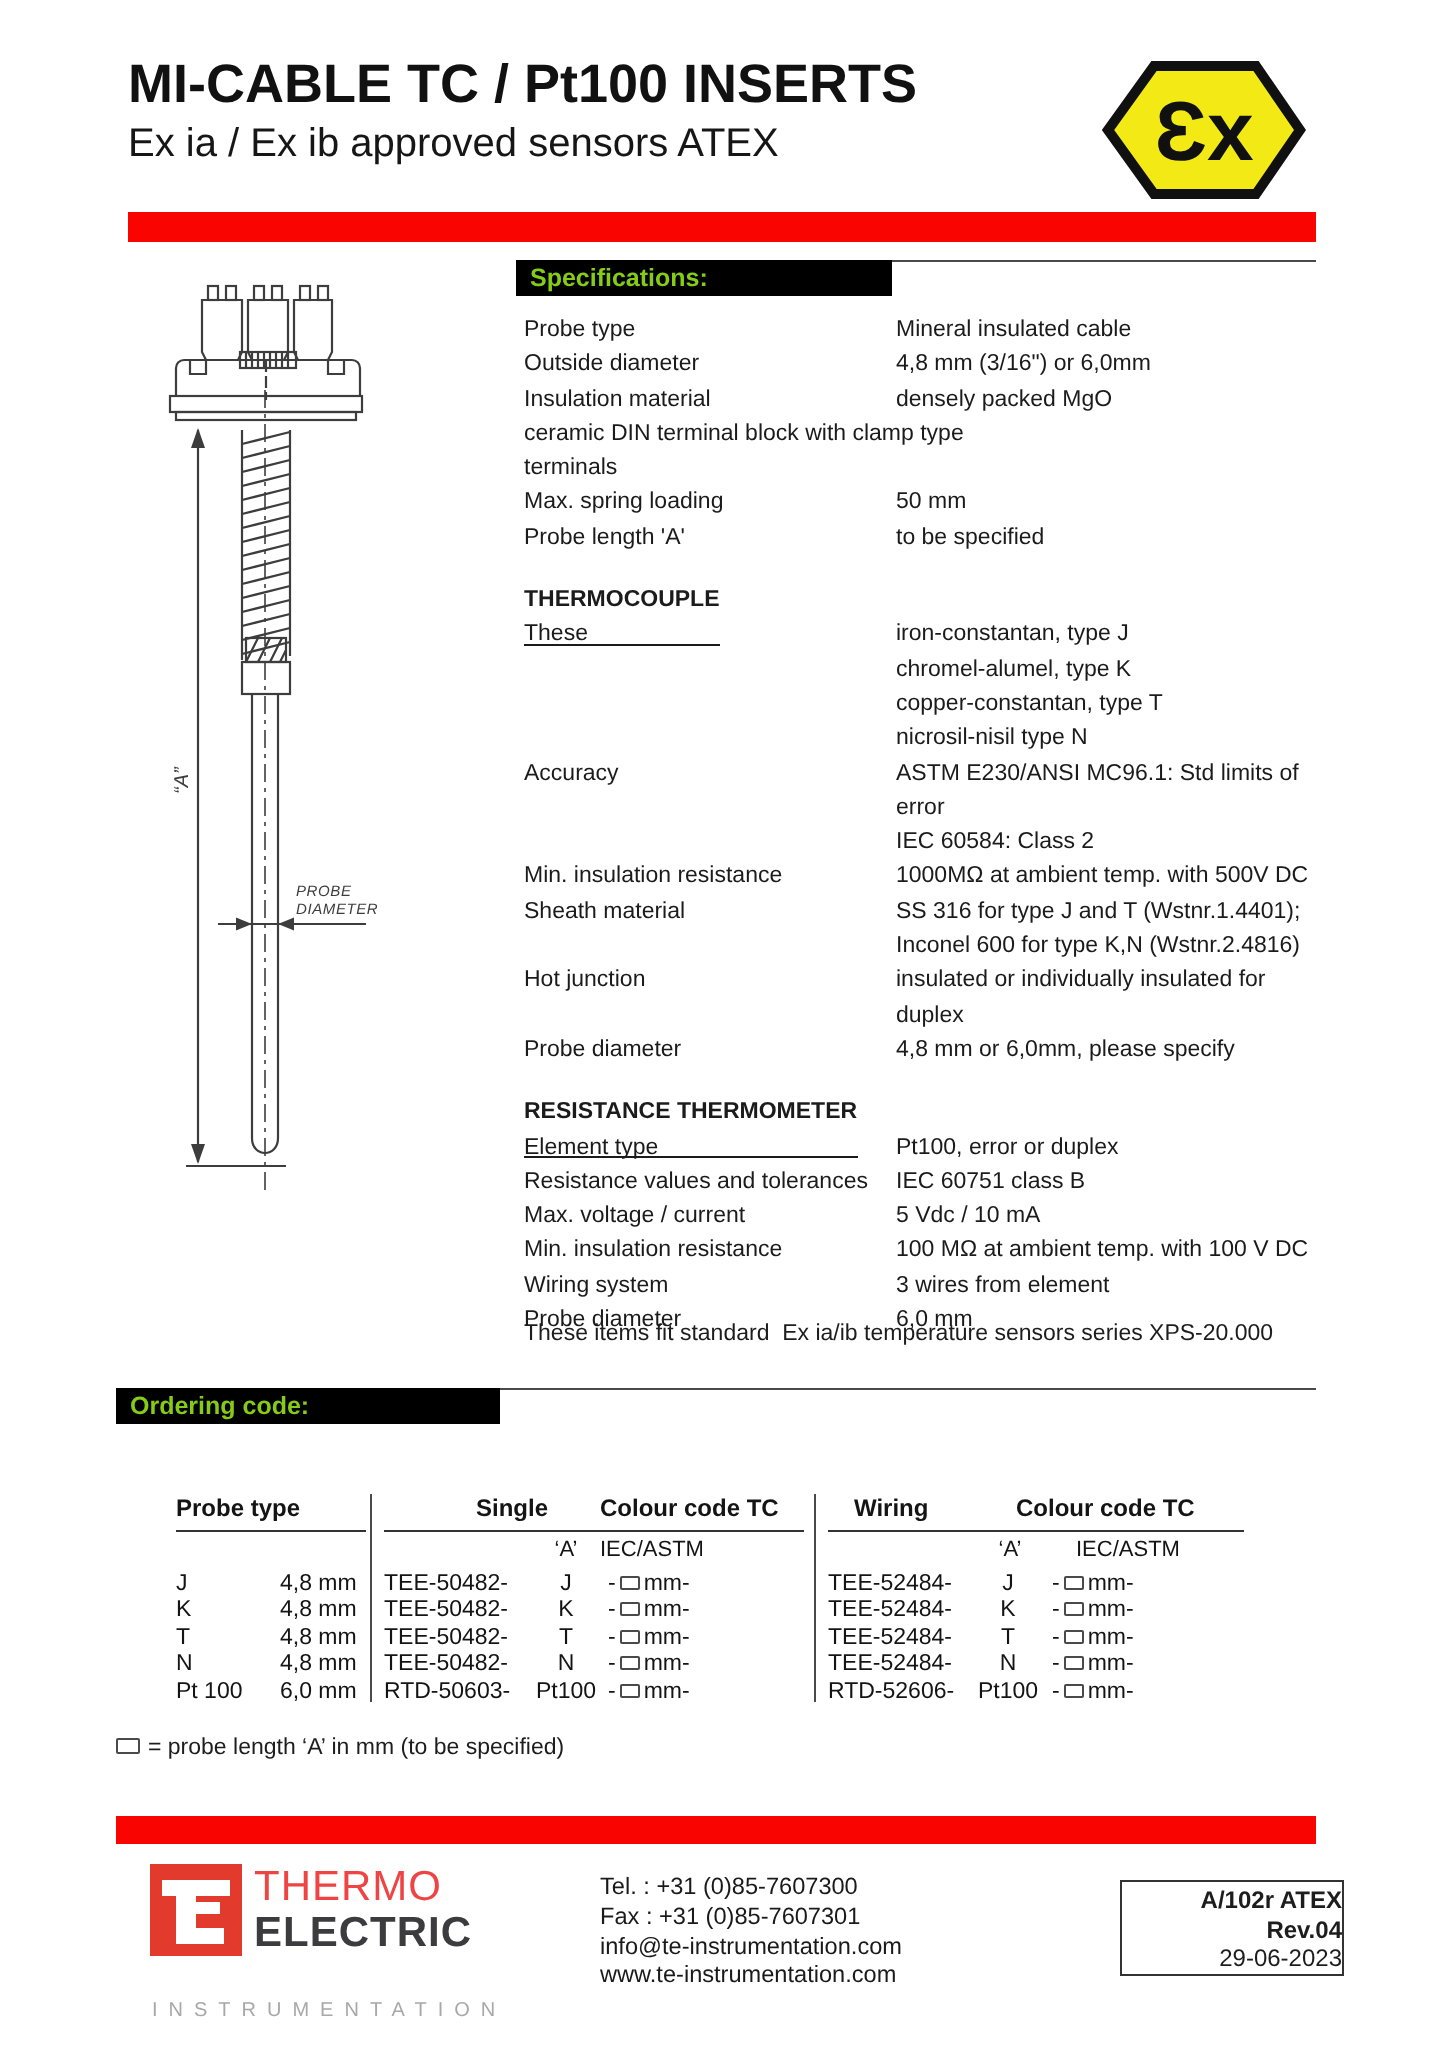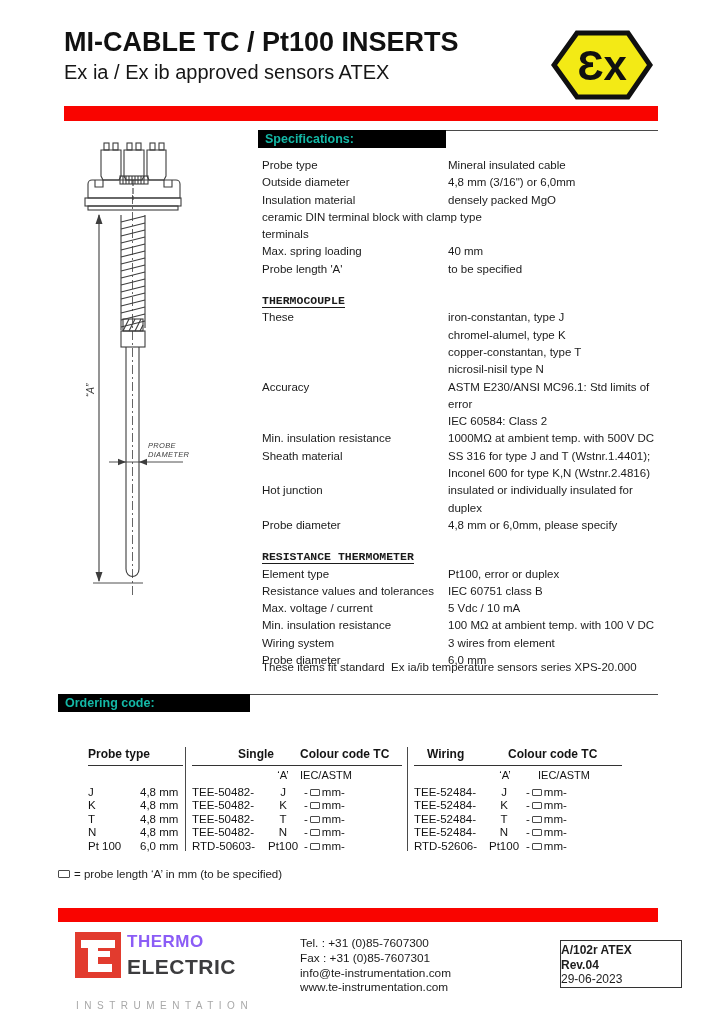--- a/index.html
+++ b/index.html
@@ -3,47 +3,47 @@
 <meta charset="utf-8">
 <style>
   html,body { margin:0; padding:0; background:#ffffff; }
   .page { position:relative; width:724px; height:1024px; background:#fff; overflow:hidden;
           color:#1d1d1d; font-family:"Liberation Sans","DejaVu Sans",sans-serif; }
   .abs { position:absolute; }
   .title { left:64px; top:27px; font-size:27px; font-weight:bold; color:#111; white-space:nowrap; }
   .subtitle { left:64px; top:61px; font-size:20px; color:#161616; white-space:nowrap; }
   .redbar { background:#f90400; }
   .rule { background:#4a4a4a; height:1px; }
-  .secbar { background:#000; color:#14b8a6; font-weight:bold; font-size:12.5px;
+  .secbar { background:#000; color:#84cc16; font-weight:bold; font-size:12.5px;
             padding:2px 0 0 7px; box-sizing:border-box; height:18px; }
   .col { left:262px; top:157px; width:400px; font-size:11.5px; line-height:17.3px; color:#1b1b1b; }
   .srow { display:flex; align-items:flex-start; }
   .slabel { width:186px; flex:none; }
   .svalue { flex:1; }
   .subhead { font-weight:bold; margin-top:14px; }
-  .subhead span { border-bottom:1.5px solid #1b1b1b; padding-bottom:0px;font-family:Liberation Mono, monospace; }
+  .subhead span { border-bottom:1.5px solid #1b1b1b; padding-bottom:16px; }
   .fitnote { left:262px; top:661px; font-size:11.5px; white-space:pre; }
   .otable { left:88px; top:747px; width:545px; font-size:11.5px; color:#141414; }
   .ohead { position:relative; height:18px; font-weight:bold; font-size:12px; }
   .osub  { position:relative; height:14px; top:4px; font-size:11px; }
   .orows { position:relative; top:7px; }
   .orow  { position:relative; height:13.4px; line-height:13px; }
   .oc { position:absolute; top:0; white-space:nowrap; }
   .ctr { text-align:center; }
   .vline { position:absolute; width:1px; background:#4a4a4a; }
   .useg { position:absolute; height:1px; background:#333; top:18px; }
   .cbox { display:inline-block; width:8px; height:5px; border:1px solid #4a4a4a;
           margin:0 2px; border-radius:1px; }
   .legend { left:58px; top:868px; font-size:11.5px; }
   .legend .cbox { width:10px; height:6px; margin:0 4px 0 0; }
   .contact { left:300px; top:936px; font-size:11.8px; line-height:14.8px; color:#1a1a1a; }
-  .docbox { left:560px; top:940px; width:122px; height:48px; border:1.5px solid #333;
-            text-align:left; font-size:12px; line-height:14.5px; padding-top:2px; box-sizing:border-box; }
+  .docbox { left:560px; top:940px; width:112px; height:48px; border:1.5px solid #333;
+            text-align:right; font-size:12px; line-height:14.5px; padding-top:2px; box-sizing:border-box; }
   .b { font-weight:bold; }
-  .brand1 { left:127px; top:932px; font-size:17px; font-weight:bold; color:#8b5cf6; letter-spacing:0.5px; }
+  .brand1 { left:127px; top:932px; font-size:21px; font-weight:normal; color:#ef4444; letter-spacing:0.5px; }
   .brand2 { left:127px; top:955px; font-size:21px; font-weight:bold; color:#3c3c3e; letter-spacing:0.5px; }
   .brand3 { left:76px; top:1000px; font-size:10px; color:#a8a8a8; letter-spacing:5.5px;text-align:right; }
   svg text { font-family:"Liberation Sans","DejaVu Sans",sans-serif; }
 </style>
 </head>
 <body>
 
 <div class="page">
 
   <div class="abs title">MI-CABLE TC / Pt100 INSERTS</div>
@@ -150,21 +150,21 @@
     </div>
     <div class="srow">
       <div class="svalue">
         <div>ceramic DIN terminal block with clamp type</div>
         <div>terminals</div>
       </div>
     </div>
     <div class="srow">
       <div class="slabel">Max. spring loading</div>
       <div class="svalue">
-          <div>40 mm</div>
+          <div>50 mm</div>
         </div>
     </div>
     <div class="srow">
       <div class="slabel">Probe length 'A'</div>
       <div class="svalue">
           <div>to be specified</div>
         </div>
     </div>
 
     <div class="subhead">

